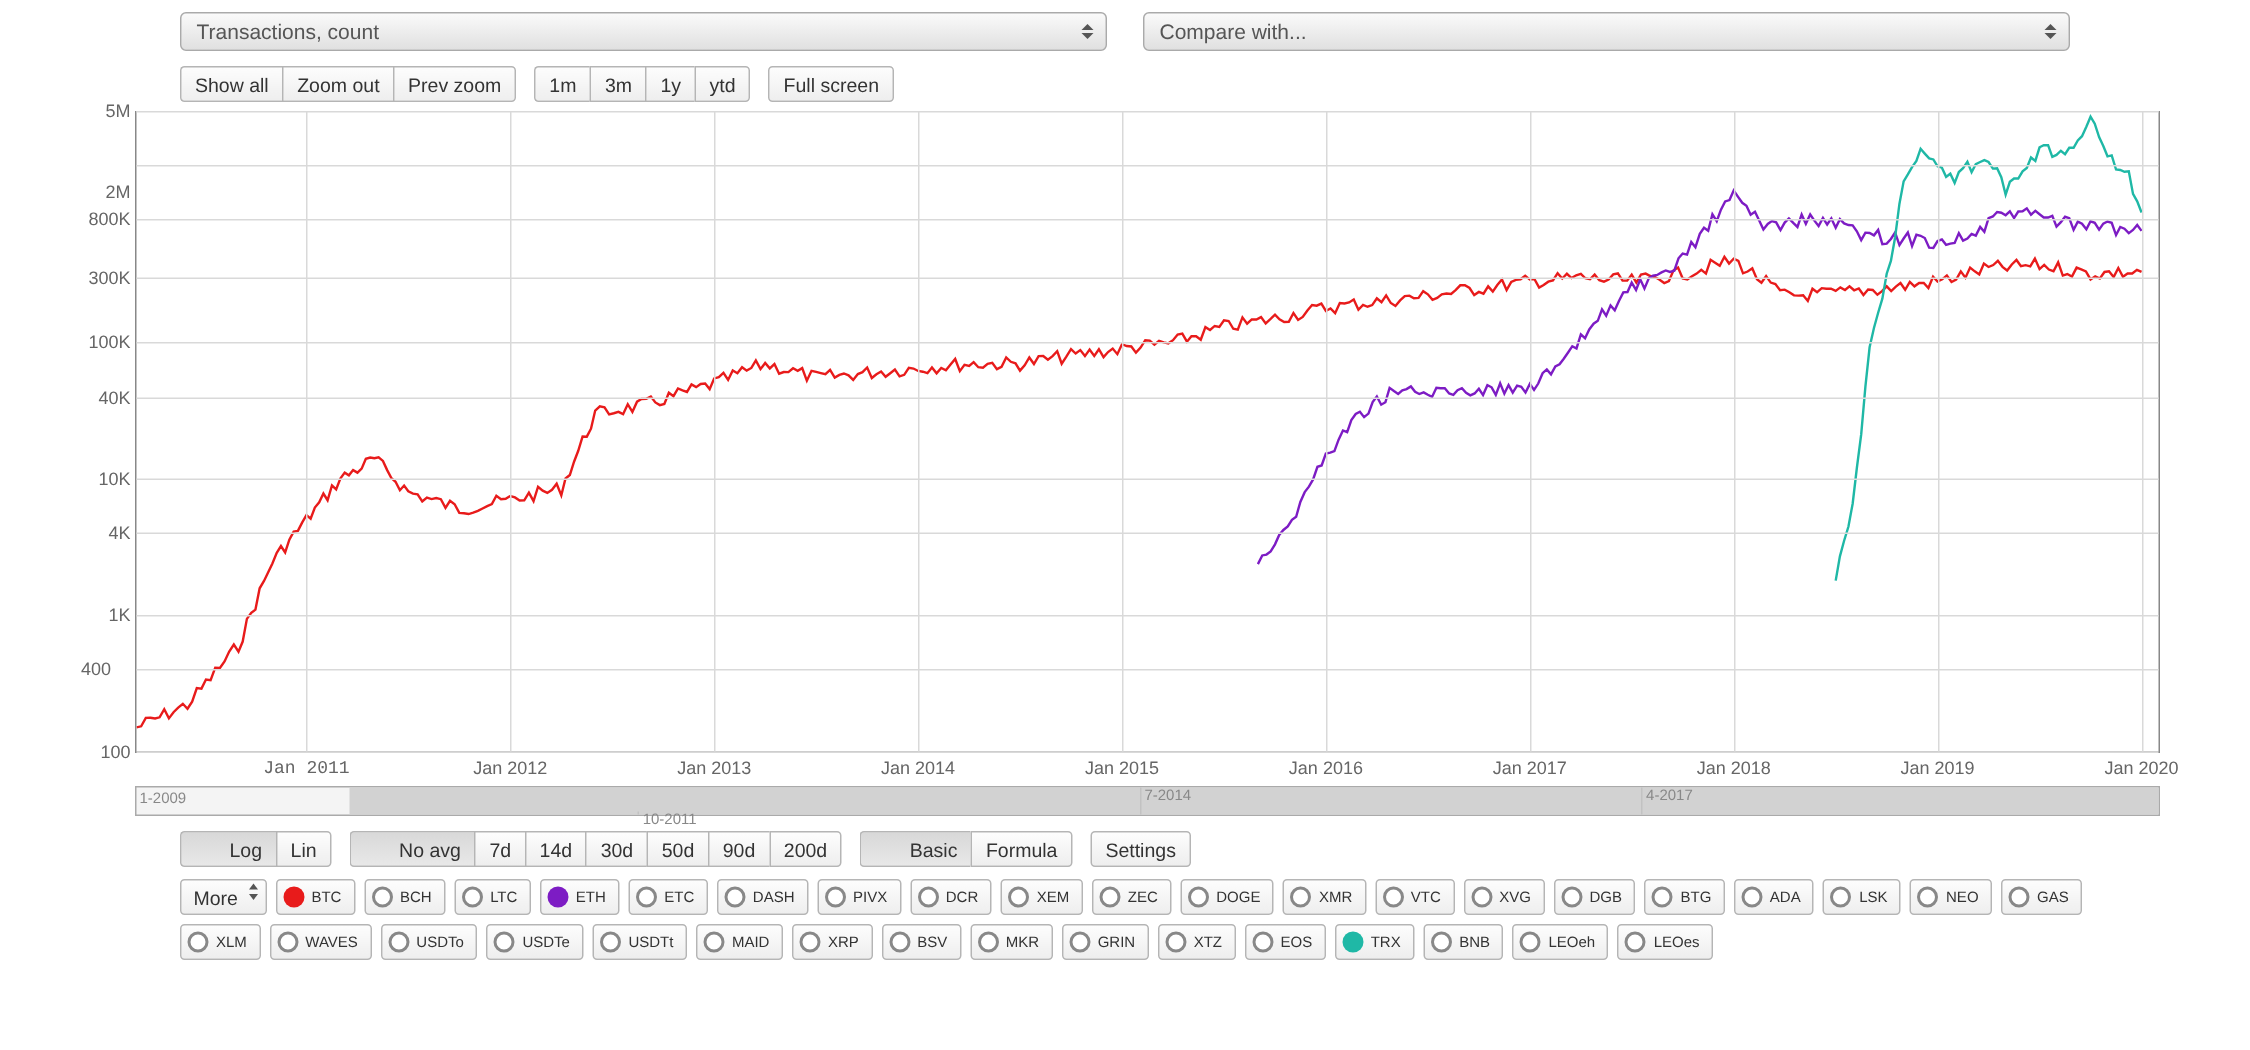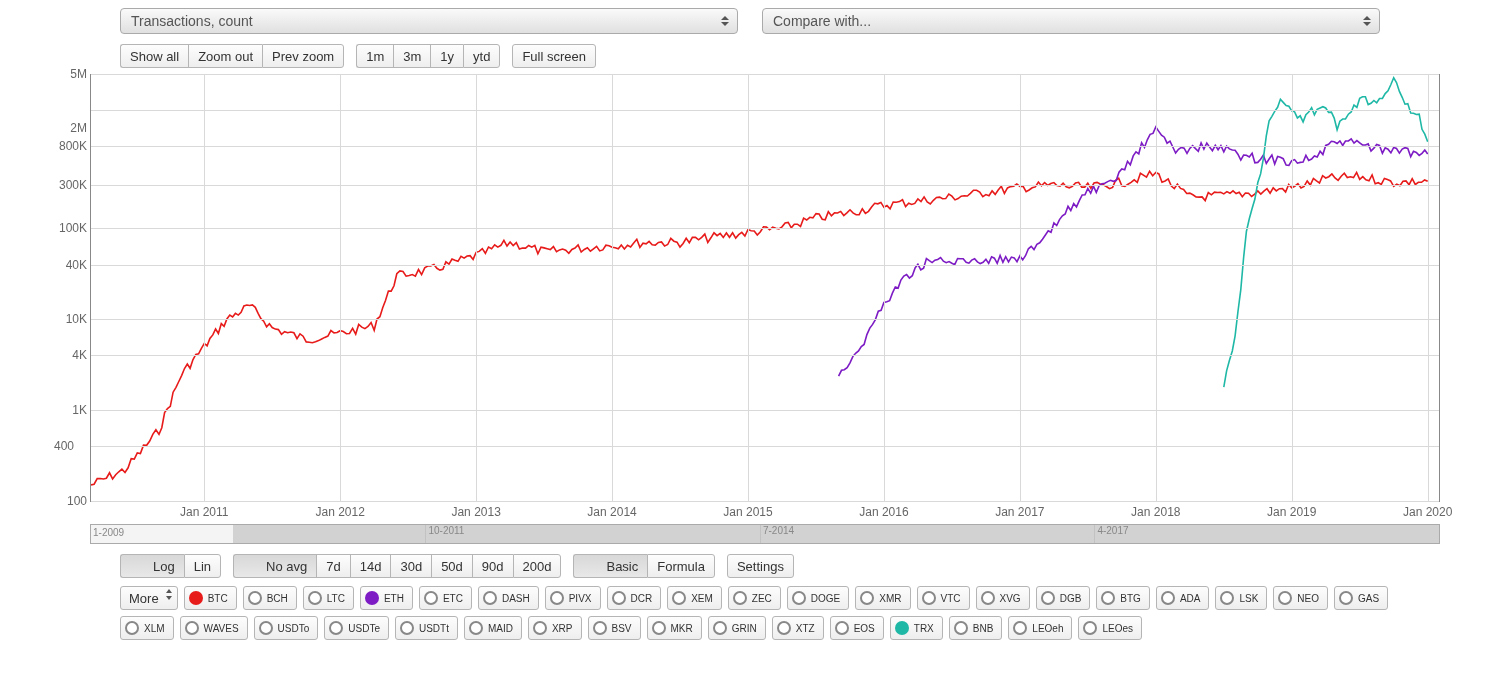--- a/index.html
+++ b/index.html
@@ -213,21 +213,21 @@
       <div class="ytick" style="top: 154.387px;">100K</div>
       <div class="gridline" style="top: 111.031px;"></div>
       <div class="ytick" style="top: 111.031px;">300K</div>
       <div class="gridline" style="top: 72.3224px;"></div>
       <div class="ytick" style="top: 72.3224px;">800K</div>
       <div class="gridline" style="top: 36.1612px;"></div>
       <div class="ytick" style="top: 22px; margin-top: 32px;">2M</div>
       <div class="gridline" style="top: 0px;"></div>
       <div class="ytick" style="top: 0px;">5M</div>
       <div class="vgrid" style="left: 113.277px;"></div>
-      <div class="xtick" style="left: 113.277px;">Jan 2011</div>
+      <div class="xtick" style="left: 113.277px; font-family: Liberation Mono, monospace;">Jan 2011</div>
       <div class="vgrid" style="left: 249.21px;"></div>
       <div class="xtick" style="left: 249.21px;">Jan 2012</div>
       <div class="vgrid" style="left: 385.143px;"></div>
       <div class="xtick" style="left: 385.143px;">Jan 2013</div>
       <div class="vgrid" style="left: 521.076px;"></div>
       <div class="xtick" style="left: 521.076px;">Jan 2014</div>
       <div class="vgrid" style="left: 657.008px;"></div>
       <div class="xtick" style="left: 657.008px;">Jan 2015</div>
       <div class="vgrid" style="left: 792.941px;"></div>
       <div class="xtick" style="left: 792.941px;">Jan 2016</div>
@@ -238,21 +238,21 @@
       <div class="vgrid" style="left: 1200.74px;"></div>
       <div class="xtick" style="left: 1200.74px;">Jan 2019</div>
       <div class="vgrid" style="left: 1336.67px;"></div>
       <div class="xtick" style="left: 1336.67px;">Jan 2020</div>
     </div>
 
   <div class="scrubber" id="scrubber">
     <span class="startlabel">1-2009</span>
     <span class="endlabel">2-2020</span>
   <div class="window" style="left: 10.5263%; right: 0%;"></div>
-      <div class="mark" style="left: 24.812%;">10-2011</div>
+      <div class="mark" style="left: 24.812%; margin-top: 16px;">10-2011</div>
       <div class="mark" style="left: 49.6241%;">7-2014</div>
       <div class="mark" style="left: 74.4361%;">4-2017</div>
     </div>
 
   <div class="toolbar-row" style="margin-top:10px">
     <div class="btn-group">
       <span class="btn active">Log</span>
       <span class="btn">Lin</span>
     </div>
     <div class="btn-group">

